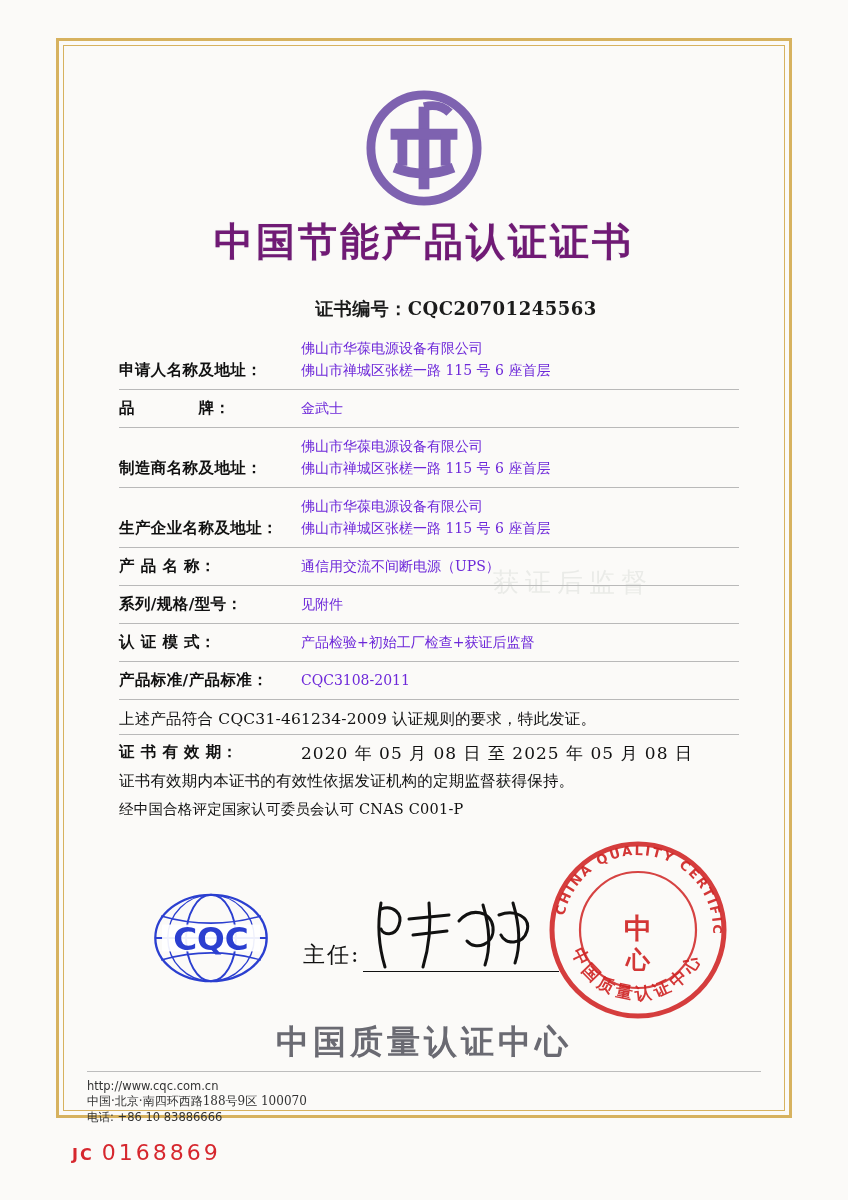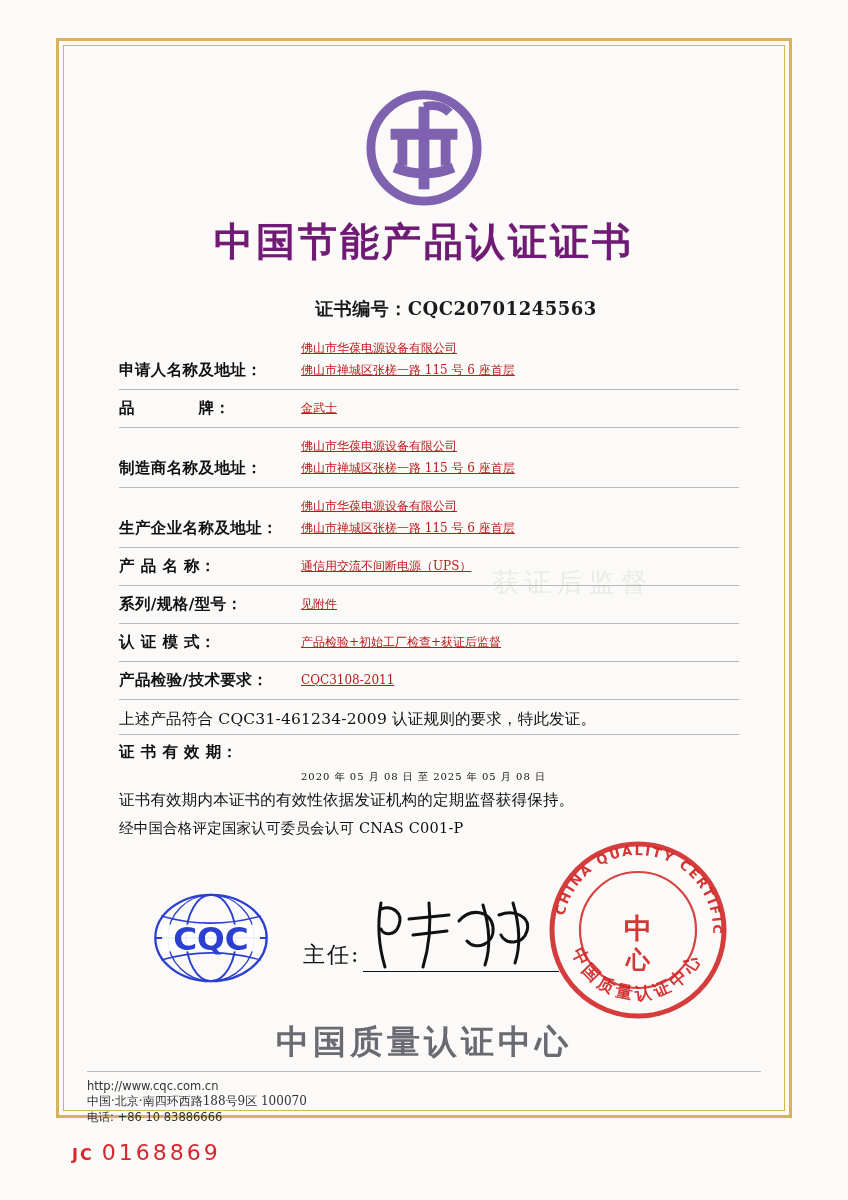--- a/index.html
+++ b/index.html
@@ -72,24 +72,23 @@
     font-family:"DejaVu Serif", serif;
     font-size:15.5px;
     color:#111;
     font-weight:700;
     letter-spacing:.4px;
     line-height:22px;
   }
   .row .value{
     flex:1;
     font-family:"DejaVu Serif", serif;
-    font-size:12px;
-    color:#b91c1c;
+    font-size:14px;
+    color:#6d28d9;
     line-height:22px;
-    text-decoration:underline;
   }
   .row .value .line2{display:block;}
   .divider{
     height:1px;background:#b9b9b9;margin:3px 0 7px 0;width:620px;
   }
 
   .para{
     font-family:"DejaVu Serif", serif;
     font-size:15.5px;
     color:#111;
@@ -104,23 +103,22 @@
     align-items:flex-start;
     margin-top:6px;
   }
   .validity .label{
     width:182px;flex:0 0 182px;
     font-family:"DejaVu Serif", serif;
     font-size:15.5px;font-weight:700;color:#111;letter-spacing:.4px;
     display:flex;justify-content:space-between;text-align:right;
   }
   .validity .value{
-    font-family:"DejaVu Serif", serif;font-size:10px;color:#111;
+    font-family:"DejaVu Serif", serif;font-size:17px;color:#111;
     letter-spacing:1px;
-    margin-top:28px;
   }
 
   
   .cqc-logo{
     position:absolute;left:84px;top:845px;width:128px;height:96px;
   }
 
   
   .sign-label{
     position:absolute;left:240px;top:895px;
@@ -257,21 +255,21 @@
       </div>
       <div class="divider"></div>
 
       <div class="row">
         <div class="label">认 证 模 式：</div>
         <div class="value">产品检验+初始工厂检查+获证后监督</div>
       </div>
       <div class="divider"></div>
 
       <div class="row">
-        <div class="label">产品检验/技术要求：</div>
+        <div class="label">产品标准/产品标准：</div>
         <div class="value">CQC3108-2011</div>
       </div>
       <div class="divider"></div>
 
       <div class="para">上述产品符合 CQC31-461234-2009 认证规则的要求，特此发证。</div>
       <div class="divider"></div>
 
       <div class="validity">
         <div class="label">证 书 有 效 期：</div>
         <div class="value">2020 年 05 月 08 日  至   2025 年 05 月 08 日</div>

